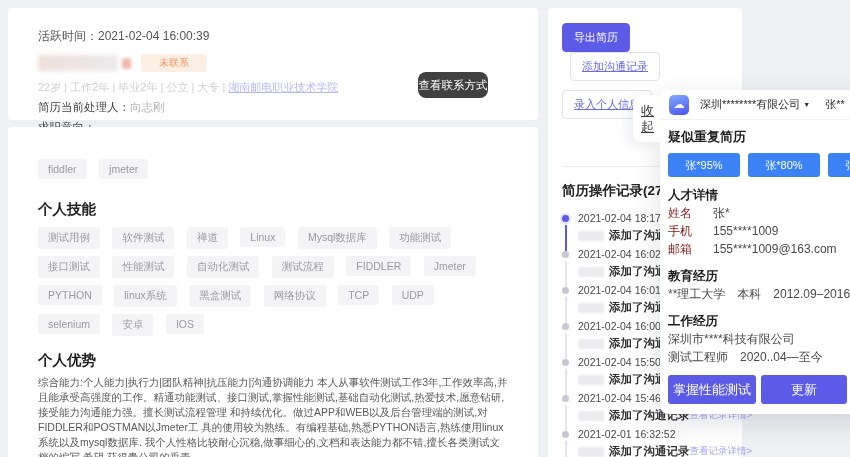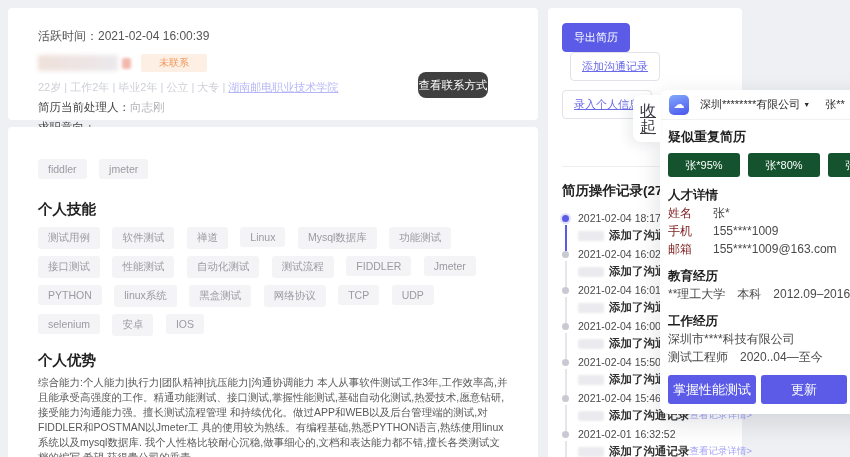--- a/index.html
+++ b/index.html
@@ -60,36 +60,36 @@
   .t-row2 { margin-top:4px; display:flex; align-items:center; white-space:nowrap; }
   .t-name-blur { width:26px; height:10px; background:#ebebef; border-radius:2px;
     filter:blur(1px); margin-right:5px; flex:none; }
   .t-action { font-size:11.5px; font-weight:bold; color:#333; }
   .t-link { font-size:9.5px; color:#a3a2f4; cursor:pointer; }
 
   
   .collapse-tab { position:absolute; left:633px; top:95px; width:28px; height:47px;
     background:#fff; border-radius:8px 0 0 8px; box-shadow:-5px 3px 12px rgba(30,34,60,.08);
     z-index:6; display:flex; align-items:center; justify-content:center; }
-  .collapse-tab span { width:14px; font-size:16px; color:#3c3c44; line-height:16px;
-    word-break:break-all; text-align:left;text-decoration:underline; }
+  .collapse-tab span { width:14px; font-size:13px; color:#3c3c44; line-height:16px;
+    word-break:break-all; text-align:right;text-decoration:underline; }
   .overlay { position:absolute; left:660px; top:90px; width:250px; z-index:5;
     background:#fff; border-radius:8px; box-shadow:0 8px 26px rgba(30,34,60,.14); }
   .ov-header { height:30px; display:flex; align-items:center; padding:0 9px;
     border-bottom:1px solid #f1f1f4; }
   .ov-logo { width:20px; height:20px; border-radius:5px; flex:none;
     background:linear-gradient(160deg,#82aafb,#4a54ee);
     color:#fff; font-size:11px; display:flex; align-items:center; justify-content:center; }
   .ov-company { font-size:11px; color:#2b2b2b; margin-left:11px; }
   .ov-caret { font-size:7px; color:#2b2b2b; margin-left:3px; }
   .ov-user { font-size:11px; color:#2b2b2b; margin-left:15px; }
   .ov-body { padding:6px 8px 10px 8px; }
   .dup-title { font-size:13px; font-weight:bold; color:#1f1f1f; margin-top:2px; }
   .cand-row { margin-top:7px; display:flex; }
-  .cand-btn { width:72px; height:24px; flex:none; background:#14532d; color:#fff;
+  .cand-btn { width:72px; height:24px; flex:none; background:#3b82f6; color:#fff;
     font-size:11px; border:none; border-radius:3px; margin-right:8px; cursor:pointer; }
   .ov-sec { font-size:12.5px; font-weight:bold; color:#1f1f1f; margin-top:10px; }
   .ov-field { font-size:12px; color:#4a4a4a; line-height:18px; }
   .ov-field .f-label { color:#7f1d1d; margin-right:21px; }
   .ov-line { font-size:12px; color:#4a4a4a; line-height:18px; }
   .ov-btn-row { margin-top:9px; display:flex; }
   .ov-btn { height:29px; background:#5b5be8; color:#fff; font-size:13px;
     border:none; border-radius:3px; cursor:pointer; }
   .ov-btn-save { width:88px; }
   .ov-btn-update { width:86px; margin-left:5px; }

